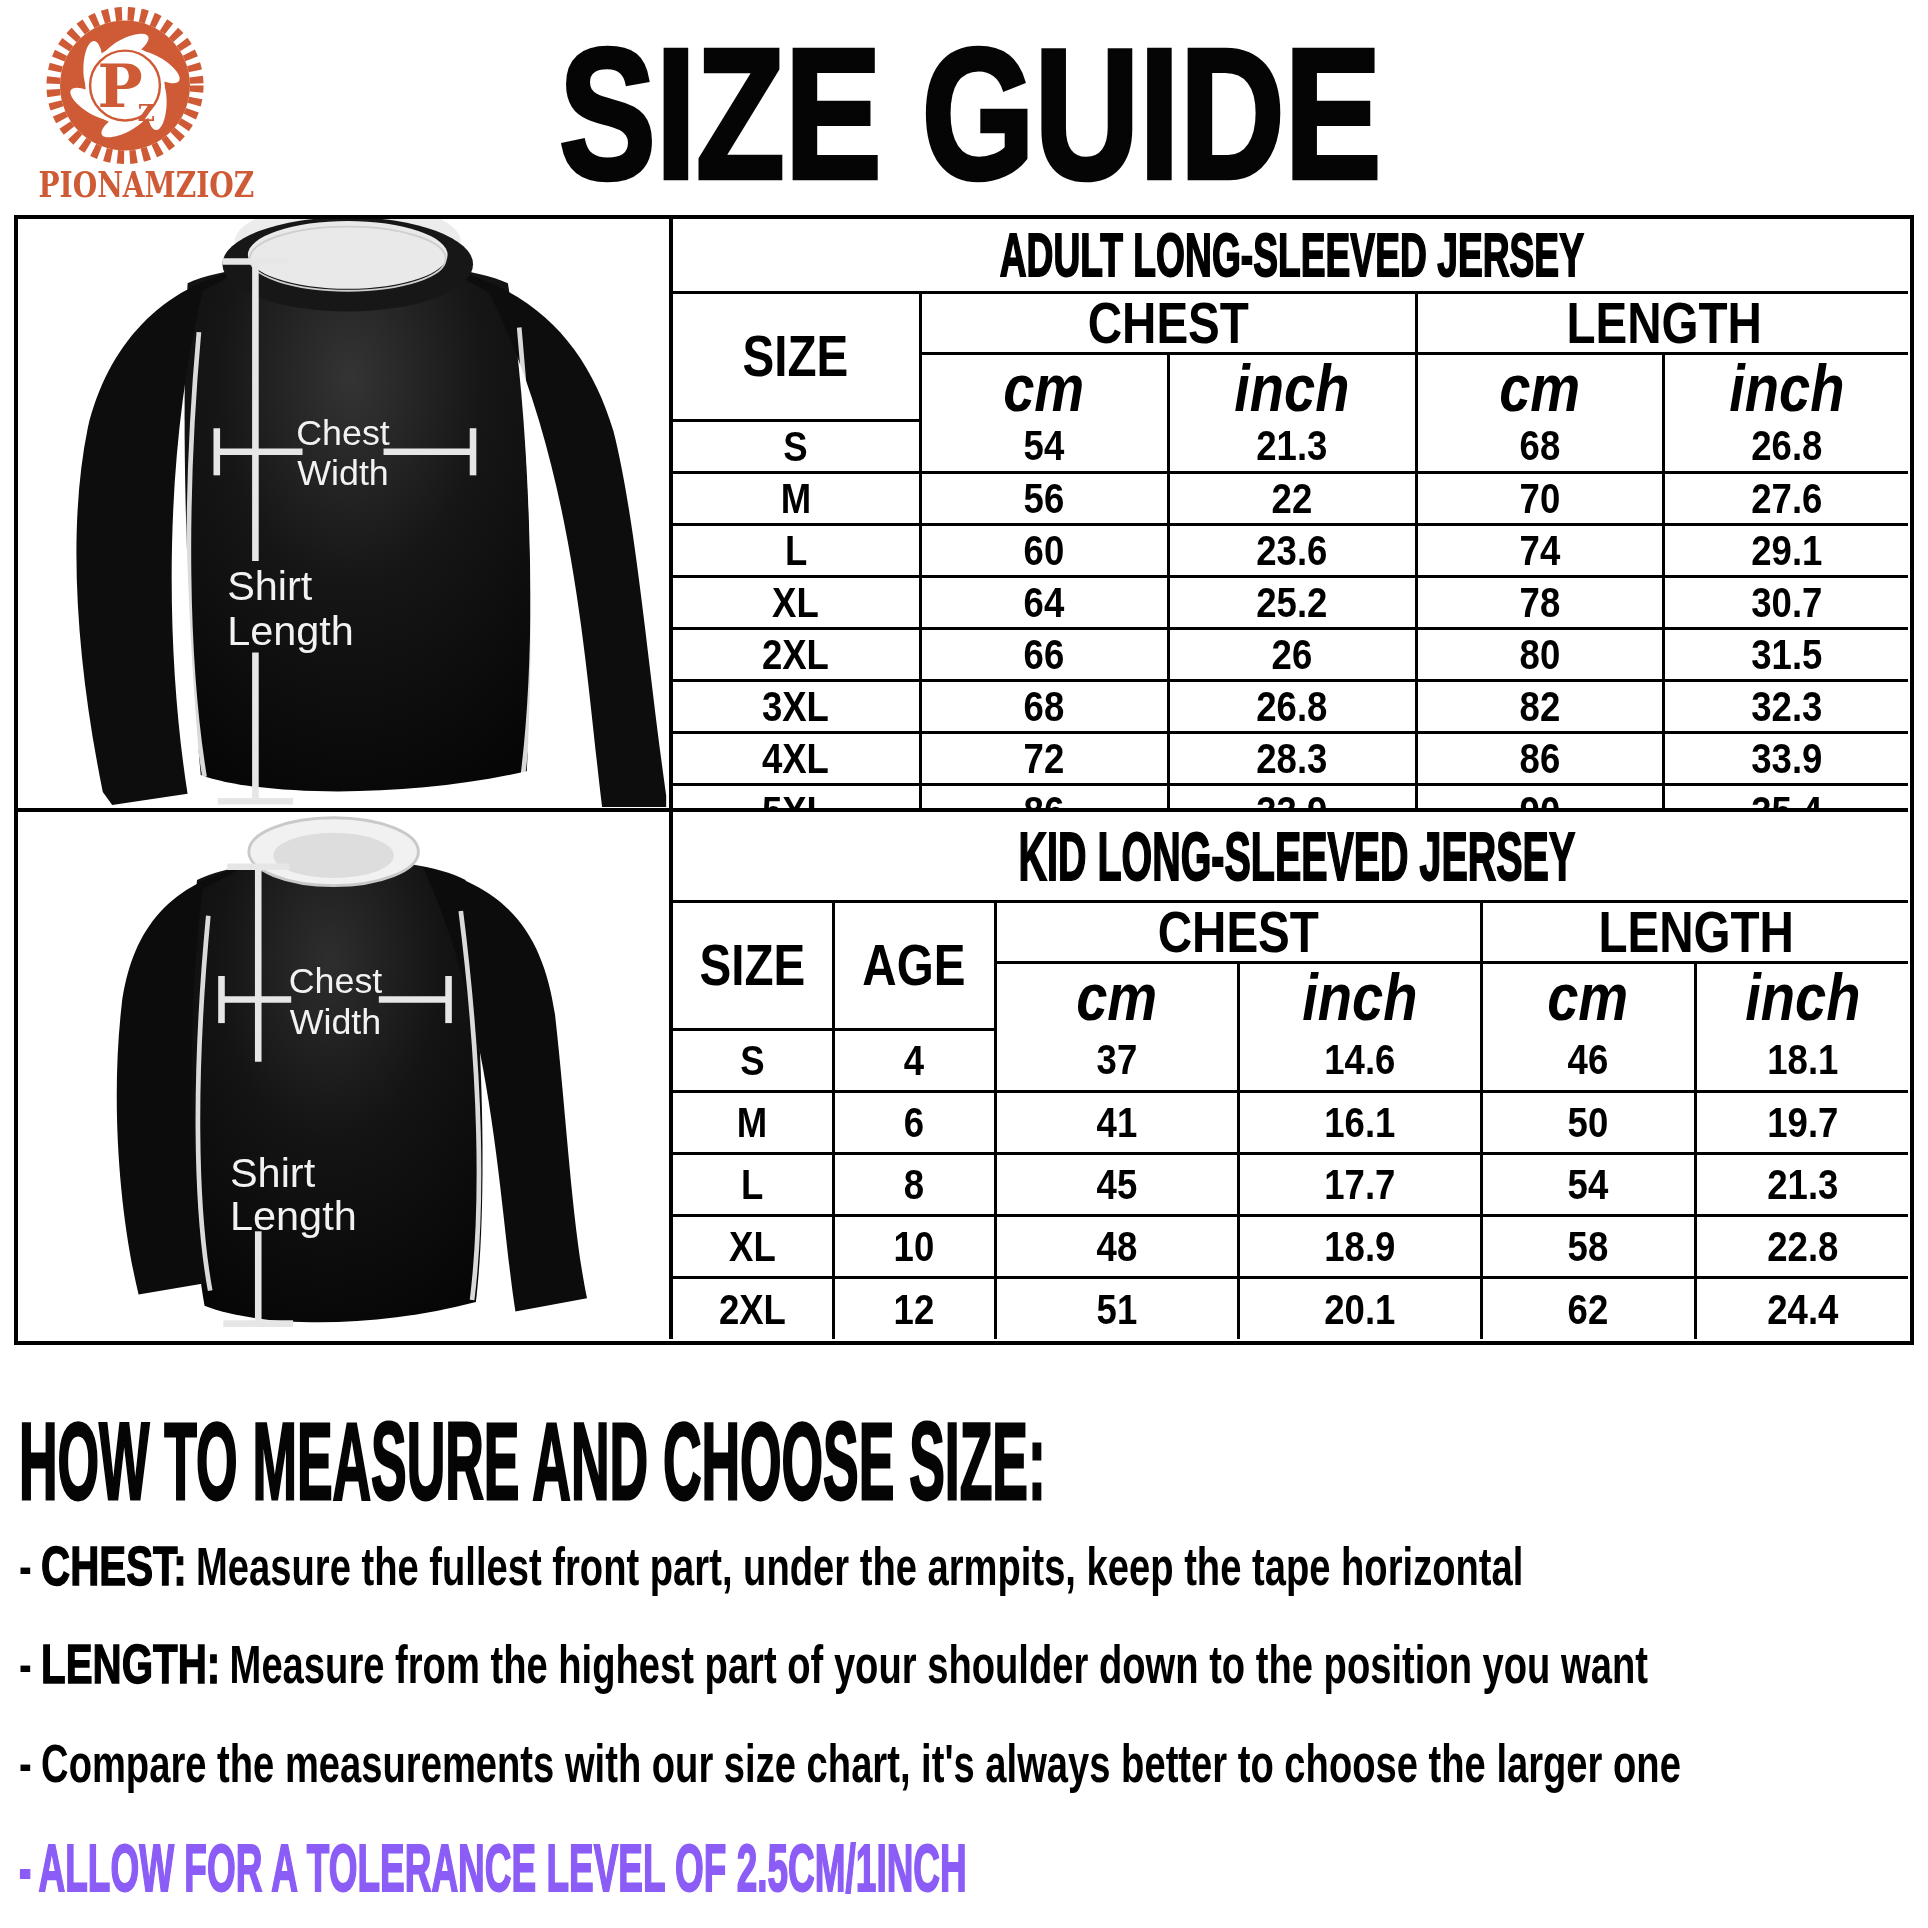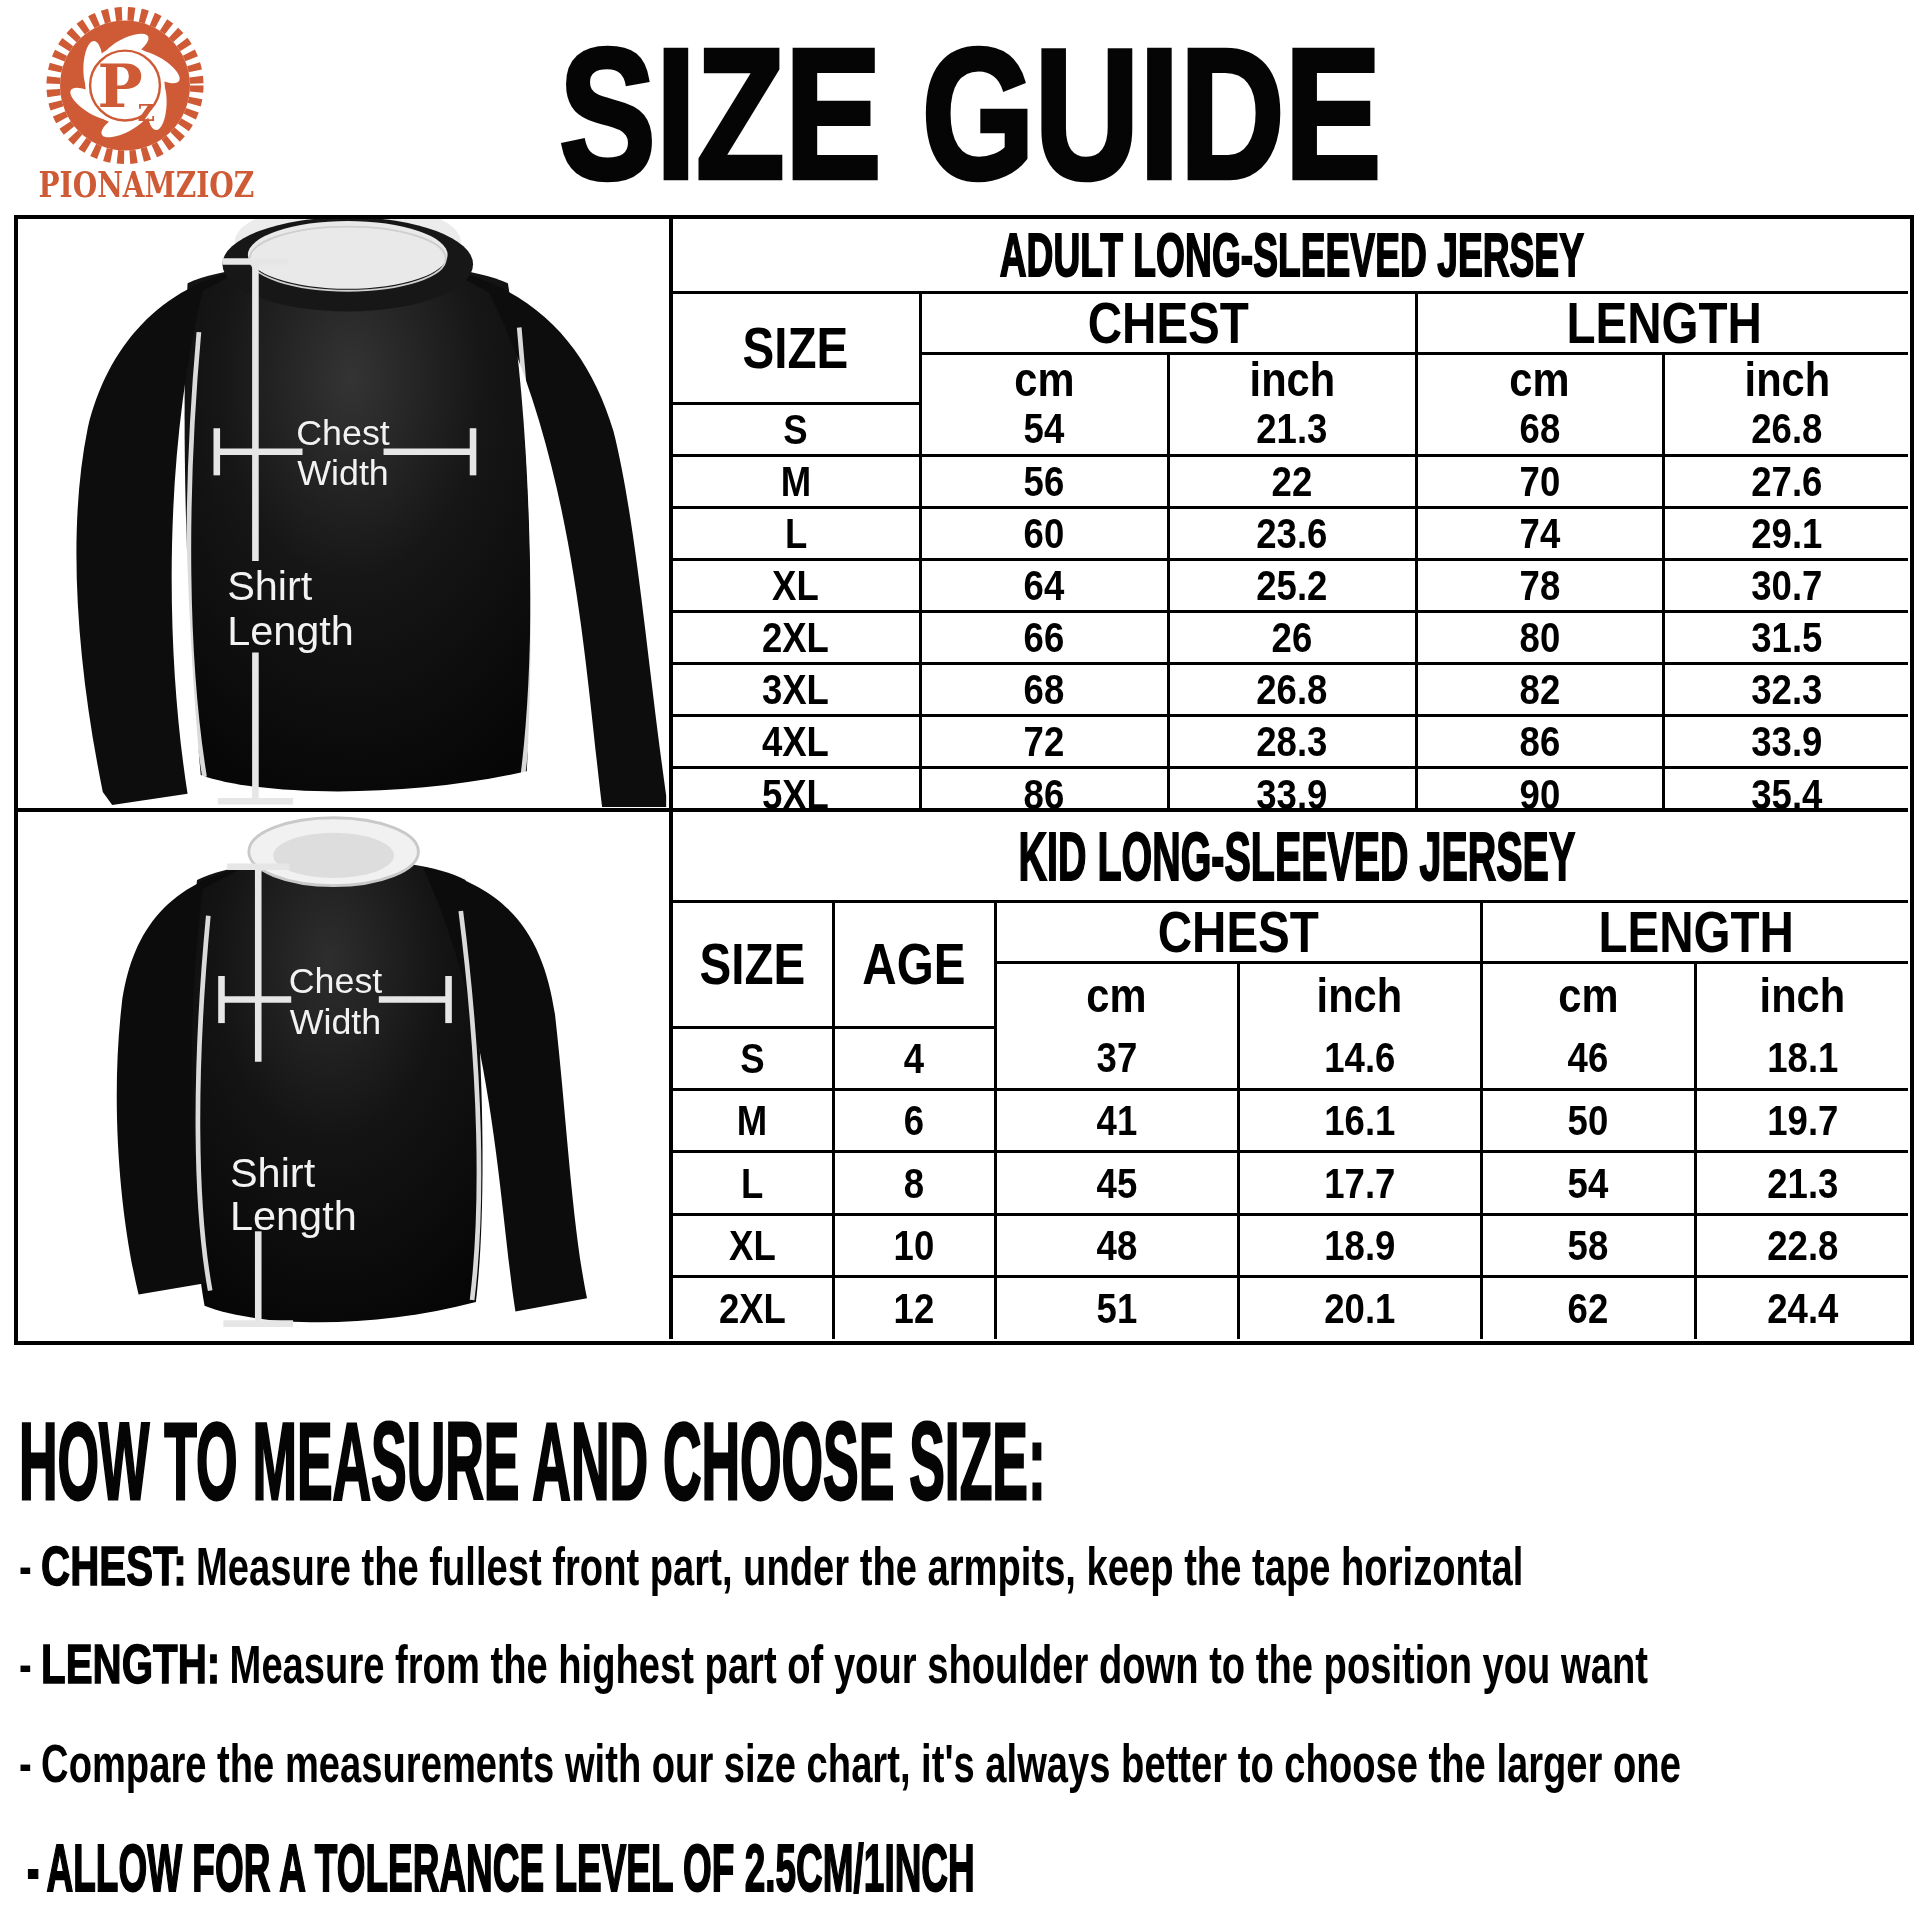--- a/index.html
+++ b/index.html
@@ -43,21 +43,21 @@
     font-weight:bold;padding:0;line-height:1;
   }
   table.jtable tr:first-child td{border-top:none;}
   table.jtable tr:last-child td{border-bottom:none;}
   table.jtable td:first-child{border-left:none;}
   table.jtable td:last-child{border-right:none;}
   td.ttl{font-size:62px;-webkit-text-stroke:1.9px #000;}
   td.ttl .cx{transform:scaleX(0.60);}
   td.hdr{font-size:58px;}
   td.hdr .cx{transform:scaleX(0.82);}
-  td.unit{font-size:49px;}
+  td.unit{font-size:66px;font-style:italic;}
   td.unit .cx{transform:scaleX(0.85);}
   td.dcell{font-size:43px;}
   td.dcell .cx{transform:scaleX(0.85);}
   #adult-table tr.r-title{height:73px;}
   #adult-table tr.r-hdr{height:52px;}
   #adult-table tr.r-unit{height:50px;}
   #adult-table tr.r-data{height:52px;}
   #kid-table tr.r-title{height:89px;}
   #kid-table tr.r-hdr{height:61px;}
   #kid-table tr.r-unit{height:64px;}
@@ -372,18 +372,18 @@
 <div class="bullet" id="bullet-4" style="color: rgb(0, 0, 0);">
   <span class="cxl">
     <span class="dash">-</span><span class="blabel">LENGTH:</span><span class="btext">Measure from the highest part of your shoulder down to the position you want</span>
   </span>
 </div>
 <div class="bullet" id="bullet-5" style="color: rgb(0, 0, 0);">
   <span class="cxl">
     <span class="dash">-</span><span class="btext">Compare the measurements with our size chart, it's always better to choose the larger one</span>
   </span>
 </div>
-<div class="bullet" id="bullet-6" style="color: #000000; margin-left: 8px;">
+<div class="bullet" id="bullet-6" style="color: #8b5cf6;">
   <span class="cxl">
     <span class="dash">-</span><span class="btext">ALLOW FOR A TOLERANCE LEVEL OF 2.5CM/1INCH</span>
   </span>
 </div>
 
 
 </body></html>

